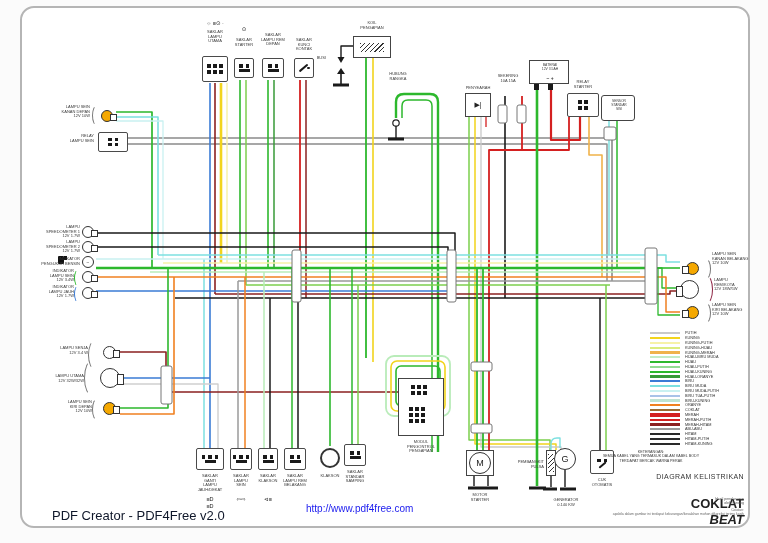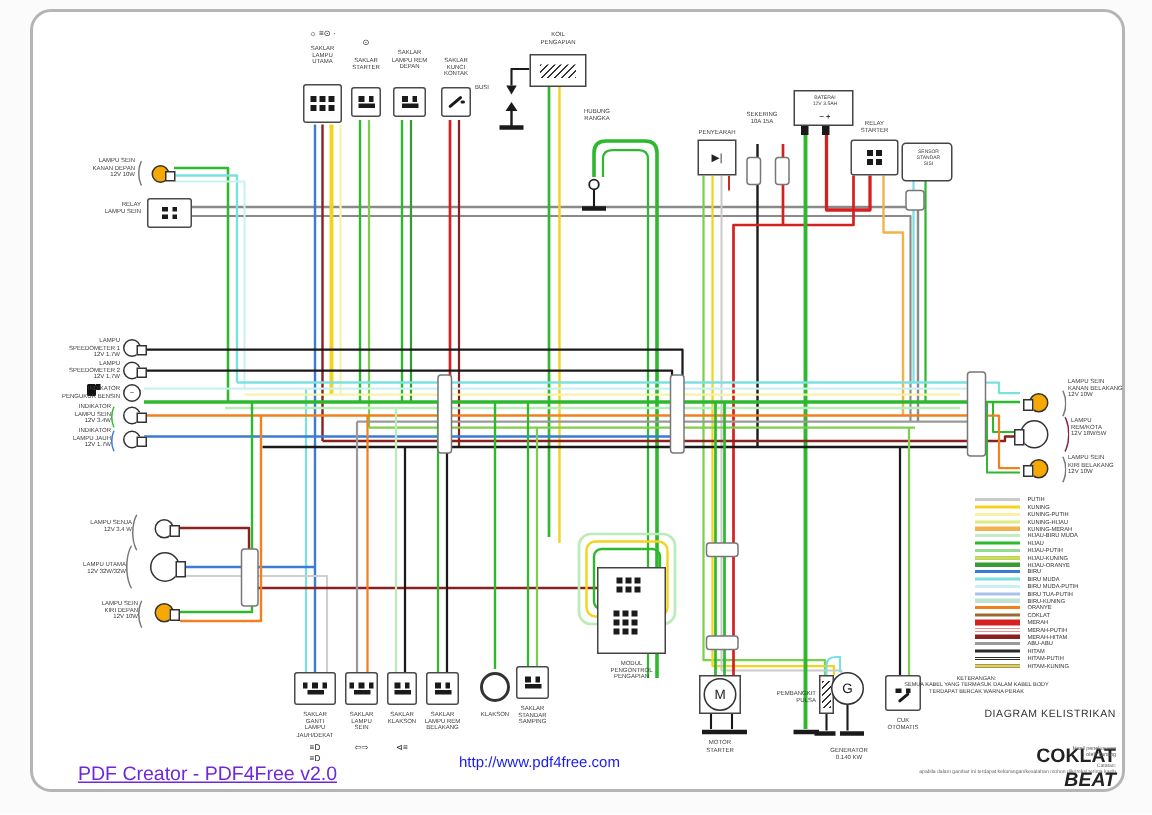--- a/index.html
+++ b/index.html
@@ -30,21 +30,21 @@
   .mgbox{position:absolute;background:#fff;border:1.4px solid #444;box-sizing:border-box;}
   .mgcirc{position:absolute;border-radius:50%;border:1.6px solid #333;background:#fff;
           display:flex;align-items:center;justify-content:center;font-size:9px;color:#222;box-sizing:border-box;}
   .zig{width:24px;height:9px;background:repeating-linear-gradient(135deg,#333 0 1px,transparent 1px 3.2px);}
   .fuel{position:absolute;width:6px;height:8px;background:#111;border-radius:1px;}
   .fuel:after{content:"";position:absolute;right:-2.5px;top:0;width:2.5px;height:4px;background:#111;}
   .legend{position:absolute;left:650px;top:331px;}
   .leg-row{display:flex;align-items:center;height:4.8px;}
   .leg-sw{width:30px;height:2.2px;flex:0 0 30px;}
   .leg-lb{font-size:3.8px;color:#333;margin-left:5px;white-space:nowrap;}
-  .blue-txt{color:#6d28d9;text-decoration:underline;}
+  .blue-txt{color:#0f172a;}
   .icon-sm{position:absolute;font-size:5.5px;color:#222;line-height:1.2;}
   .title-make{font-weight:bold;}
   .title-model{font-weight:bold;font-style:italic;}
 </style>
 </head>
 <body>
 
 <div class="page"></div>
 
 <svg class="wires" width="768" height="543" viewBox="0 0 768 543">

